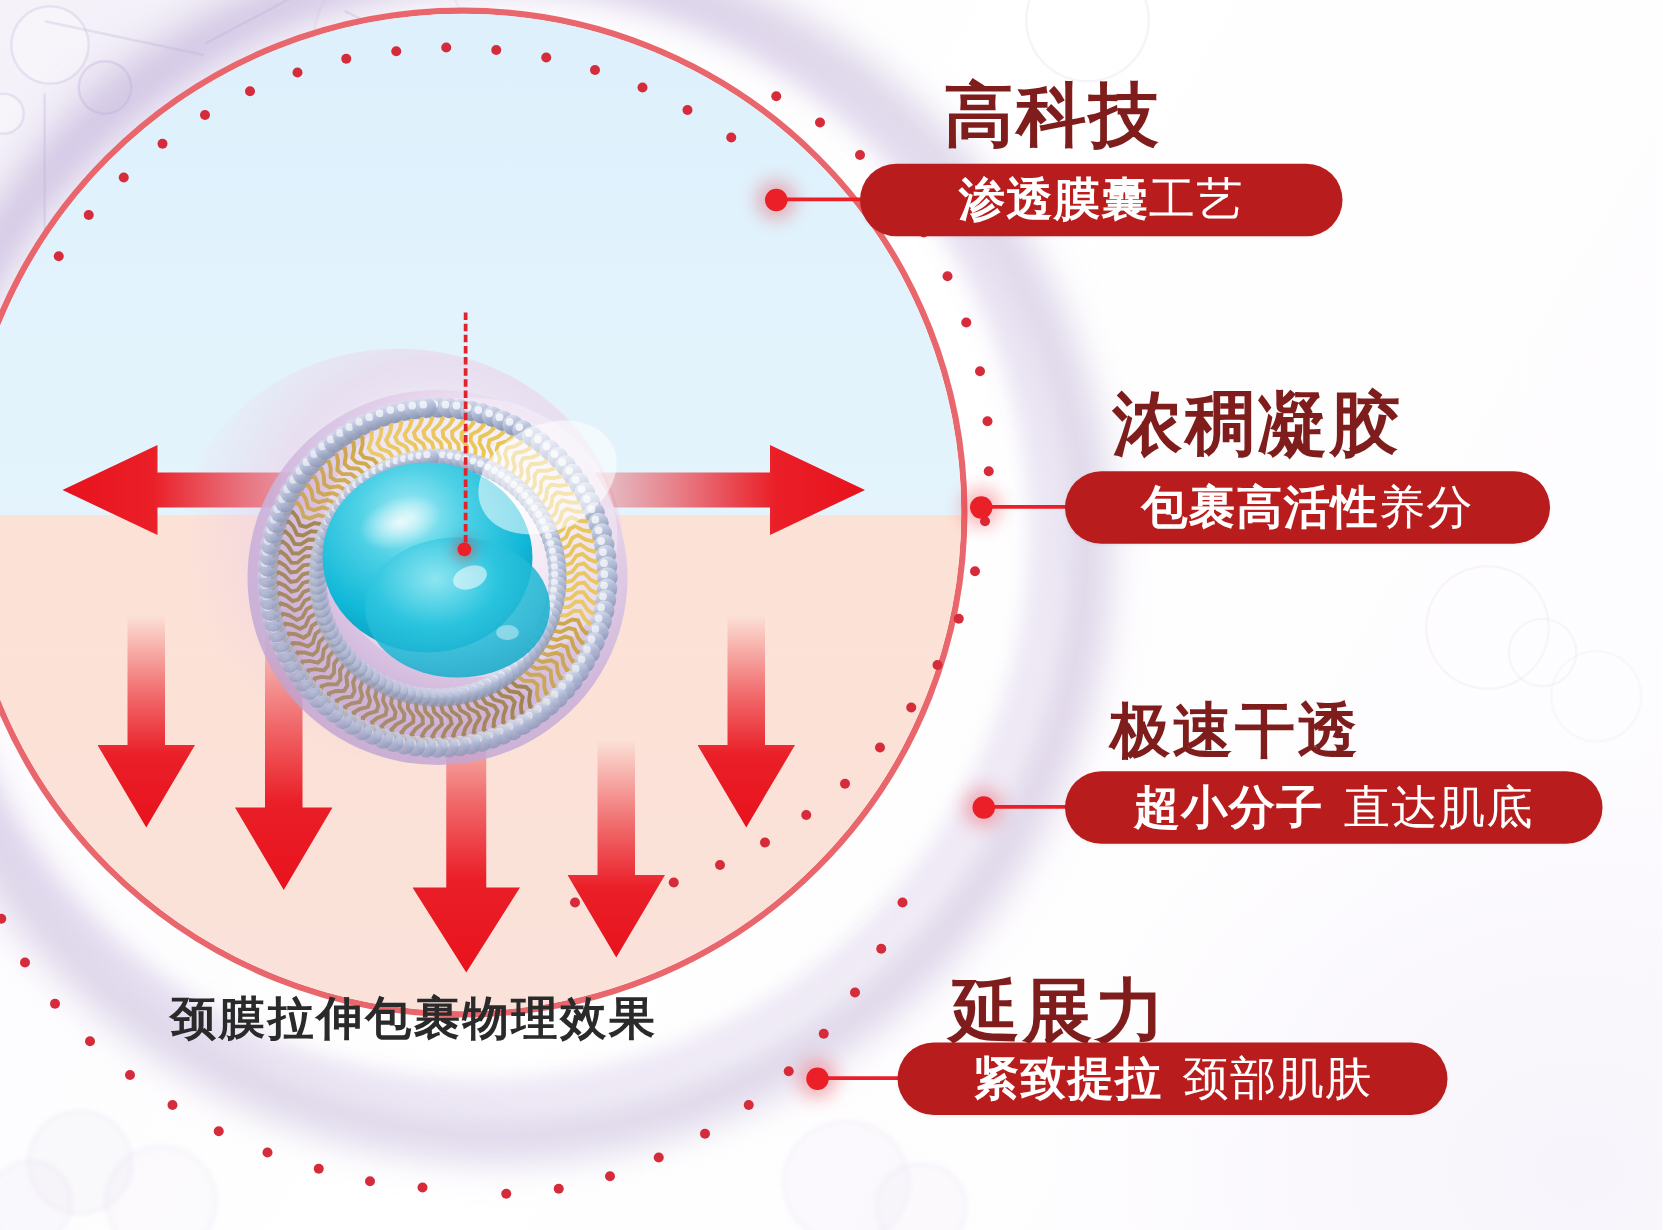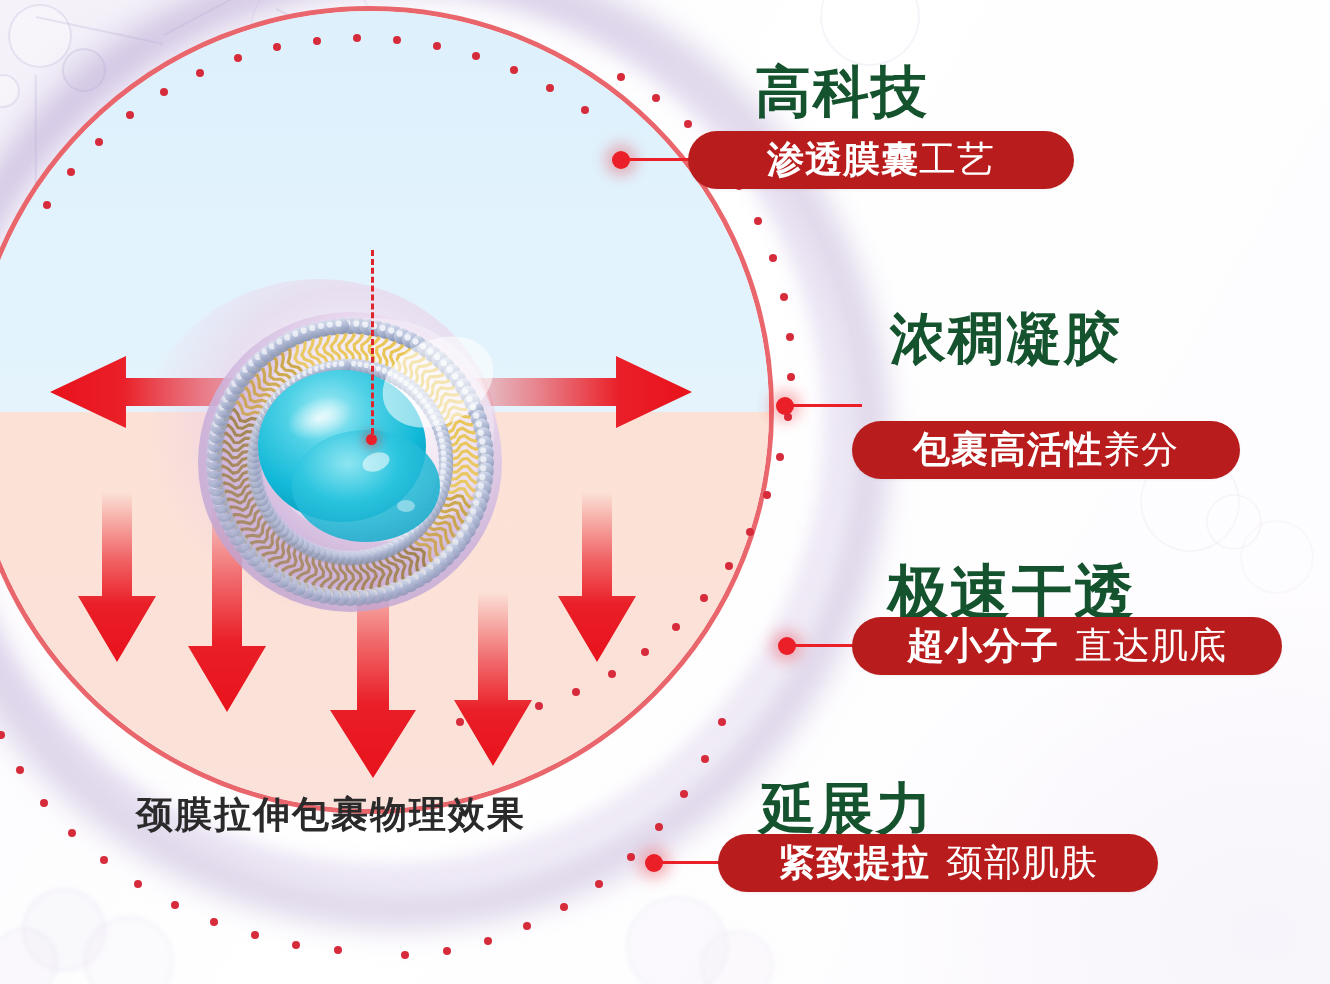--- a/index.html
+++ b/index.html
@@ -53,21 +53,21 @@
 
   
   .pill{
     position:absolute;display:flex;align-items:center;justify-content:center;
     background:#b91c1c;border-radius:999px;color:#fff;
     font-weight:bold;letter-spacing:1px;white-space:nowrap;
     box-shadow:0 1px 3px rgba(0,0,0,.06);
   }
   .pill .soft{font-weight:normal;}
   .headline{
-    position:absolute;color:#14532d;font-weight:bold;white-space:nowrap;
+    position:absolute;color:#7f1d1d;font-weight:bold;white-space:nowrap;
     letter-spacing:2px;
   }
   .caption{
     position:absolute;color:#2a2a2a;white-space:nowrap;letter-spacing:2px;
   }
   .dot{
     position:absolute;width:18px;height:18px;border-radius:50%;background:#ea1f28;
     box-shadow:0 0 14px 7px rgba(234,31,40,.30);
   }
   .leader{position:absolute;height:3px;background:#ea1f28;}
@@ -816,30 +816,30 @@
     <div class="pill" style="left:688px;top:131px;width:386px;height:58px;font-size:37px;">
       <span>渗透膜囊</span>
         <span class="soft">工艺</span>
     </div>
   </div>
 
   <div>
     <div class="dot" style="left:776px;top:397px;"></div>
     <div class="leader" style="left:792px;top:404px;width:70px;"></div>
     <div class="headline" style="left:890px;top:302px;font-size:56px;">浓稠凝胶</div>
-    <div class="pill" style="left:852px;top:377px;width:388px;height:58px;font-size:37px;margin-top:44px;">
+    <div class="pill" style="left:852px;top:377px;width:388px;height:58px;font-size:37px;">
       <span>包裹高活性</span>
         <span class="soft">养分</span>
     </div>
   </div>
 
   <div>
     <div class="dot" style="left:778px;top:637px;"></div>
     <div class="leader" style="left:794px;top:644px;width:66px;"></div>
-    <div class="headline" style="left:888px;top:553px;font-size:60px;">极速干透</div>
+    <div class="headline" style="left:888px;top:553px;font-size:48px;">极速干透</div>
     <div class="pill" style="left:852px;top:617px;width:430px;height:58px;font-size:37px;text-align:right;">
       <span>超小分子</span>
         <span class="soft" style="padding-left:16px;">直达肌底</span>
     </div>
   </div>
 
   <div>
     <div class="dot" style="left:645px;top:854px;"></div>
     <div class="leader" style="left:661px;top:861px;width:64px;"></div>
     <div class="headline" style="left:760px;top:772px;font-size:56px;">延展力</div>

